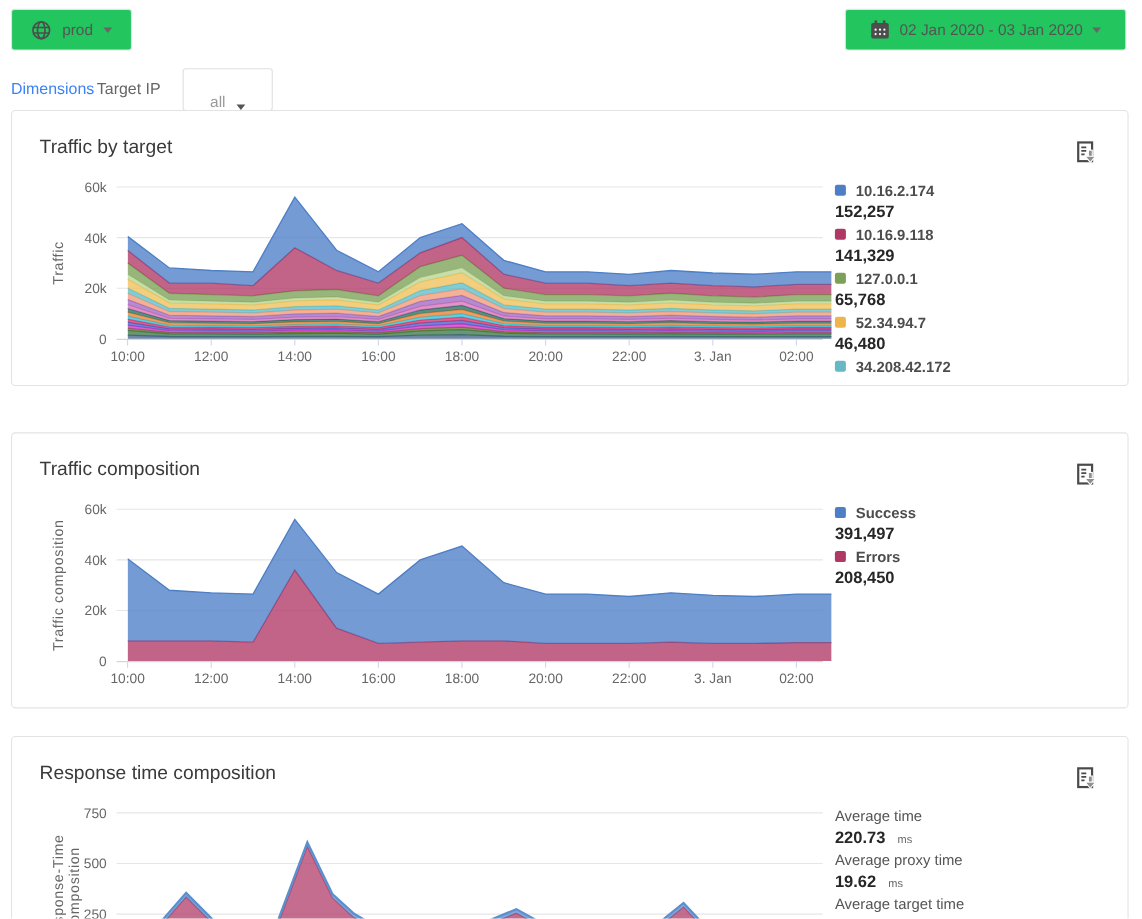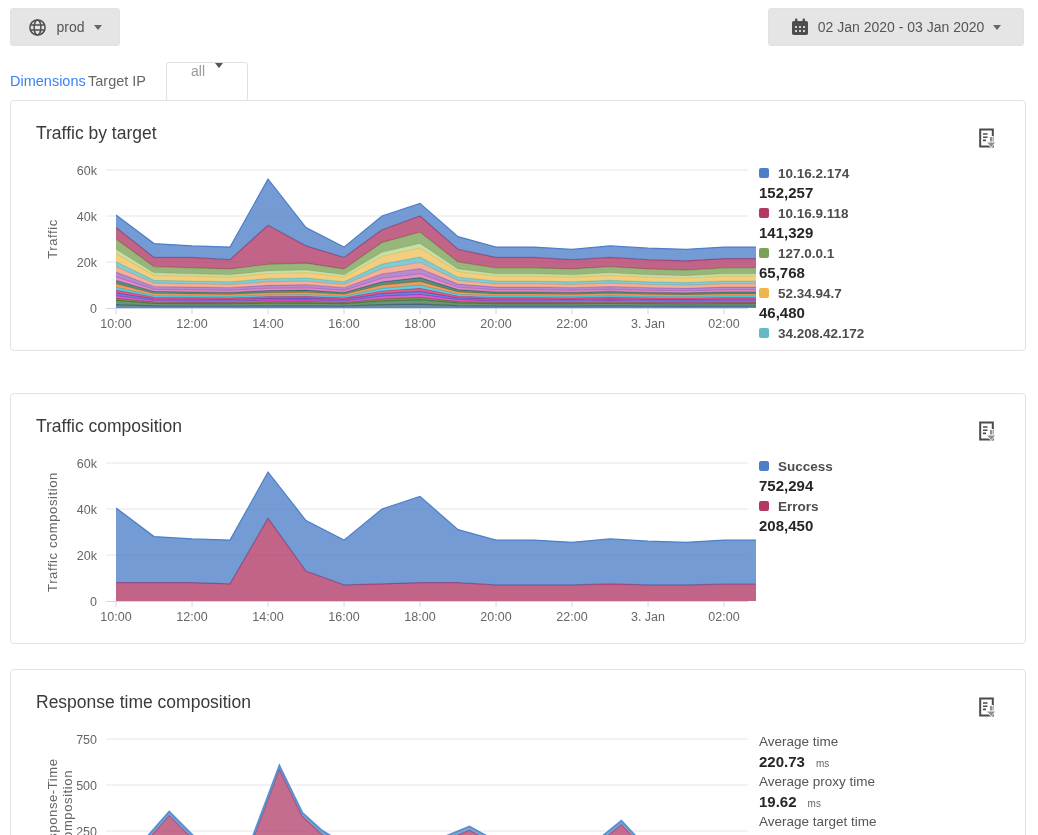--- a/index.html
+++ b/index.html
@@ -1,23 +1,23 @@
 <!DOCTYPE html>
 <html><head>
 <meta charset="utf-8">
 <style>
   html,body{margin:0;padding:0;background:#fff;}
   body{width:1038px;height:835px;overflow:hidden;font-family:"Liberation Sans",sans-serif;-webkit-font-smoothing:antialiased;}
   #app{position:relative;width:1038px;height:835px;background:#fff;}
   .btn{position:absolute;display:flex;align-items:center;gap:9px;height:38px;border:1px solid #e2e2e2;
-       border-radius:3px;background:#e5e5e5;box-sizing:border-box;cursor:pointer;justify-content:center;}
+       border-radius:3px;background:#22c55e;box-sizing:border-box;cursor:pointer;justify-content:center;}
   .btn-text{font-size:14px;color:#555;}
   .caret{width:0;height:0;border-left:4.5px solid transparent;border-right:4.5px solid transparent;border-top:5.5px solid #666;}
   .filter-label{position:absolute;font-size:14.5px;}
-  .dropdown{position:absolute;display:flex;align-items:flex-start;justify-content:center;gap:10px;height:39px;
+  .dropdown{position:absolute;display:flex;align-items:flex-end;justify-content:center;gap:10px;height:39px;
        border:1px solid #e0e0e0;border-radius:3px;background:#fff;box-sizing:border-box;cursor:pointer;}
   .dd-text{font-size:14px;color:#9a9a9a;}
   .card{position:absolute;left:10px;width:1016px;background:#fff;border:1px solid #e3e3e3;border-radius:4px;box-sizing:border-box;overflow:hidden;}
   .card-title{position:absolute;left:25px;top:22px;font-size:17.5px;color:#3a3a3a;}
   .export-btn{position:absolute;right:25px;top:27px;width:24px;height:26px;background:none;border:none;cursor:pointer;padding:0;}
   .chart-svg{position:absolute;left:0;top:0;}
   .tick-label{fill:#666;font-size:12.5px;}
   .y-title{fill:#666;font-size:13px;letter-spacing:.6px;}
   .legend{position:absolute;left:748px;top:62px;width:265px;}
   .leg-label-row{display:flex;align-items:center;gap:9px;height:20px;}
@@ -250,21 +250,21 @@
             <path d="M105.0 113.9L143.0 142.6L181.0 144.9L219.0 146.1L257.0 78.2L295.0 126.5L333.0 146.1L371.0 115.0L409.0 102.4L447.0 135.7L485.0 146.1L523.0 146.1L561.0 148.3L599.0 144.9L637.0 147.2L675.0 148.3L713.0 146.1L745 146.1L745 190.2L713.0 190.2L675.0 190.9L637.0 190.9L599.0 189.8L561.0 190.9L523.0 190.9L485.0 190.9L447.0 188.6L409.0 188.6L371.0 189.8L333.0 190.9L295.0 177.1L257.0 124.2L219.0 189.8L181.0 188.6L143.0 188.6L105.0 188.6Z" fill="#4d7fc7" fill-opacity="0.78"></path>
             <path d="M105.0 113.9L143.0 142.6L181.0 144.9L219.0 146.1L257.0 78.2L295.0 126.5L333.0 146.1L371.0 115.0L409.0 102.4L447.0 135.7L485.0 146.1L523.0 146.1L561.0 148.3L599.0 144.9L637.0 147.2L675.0 148.3L713.0 146.1L745 146.1" fill="none" stroke="#4d7fc7" stroke-width="1.2"></path>
           </g>
         </svg>
         <div class="legend">
           <div class="leg-item">
             <div class="leg-label-row">
               <div class="leg-swatch" style="background: rgb(77, 127, 199);"></div>
               <span class="leg-label">Success</span>
             </div>
-            <div class="leg-value">752,294</div>
+            <div class="leg-value">391,497</div>
           </div>
           <div class="leg-item">
             <div class="leg-label-row">
               <div class="leg-swatch" style="background: rgb(176, 56, 101);"></div>
               <span class="leg-label">Errors</span>
             </div>
             <div class="leg-value">208,450</div>
           </div>
         </div>
       </div>

